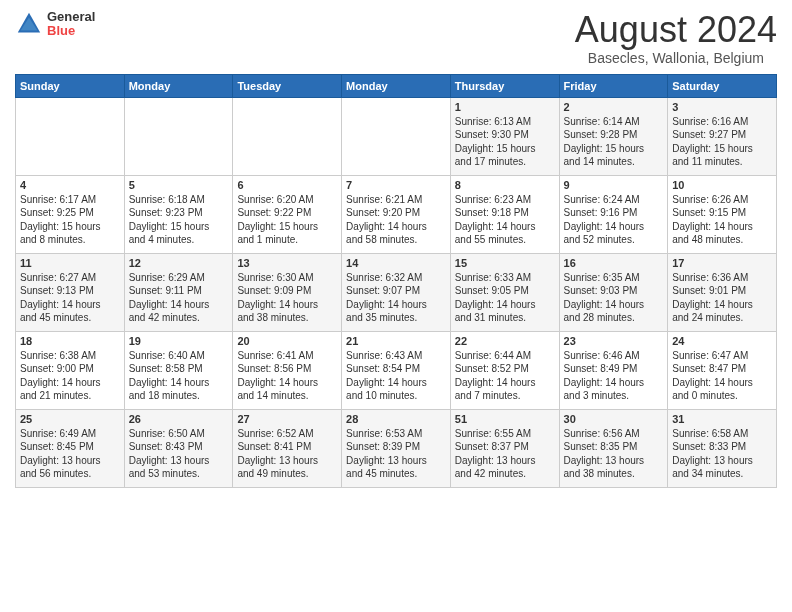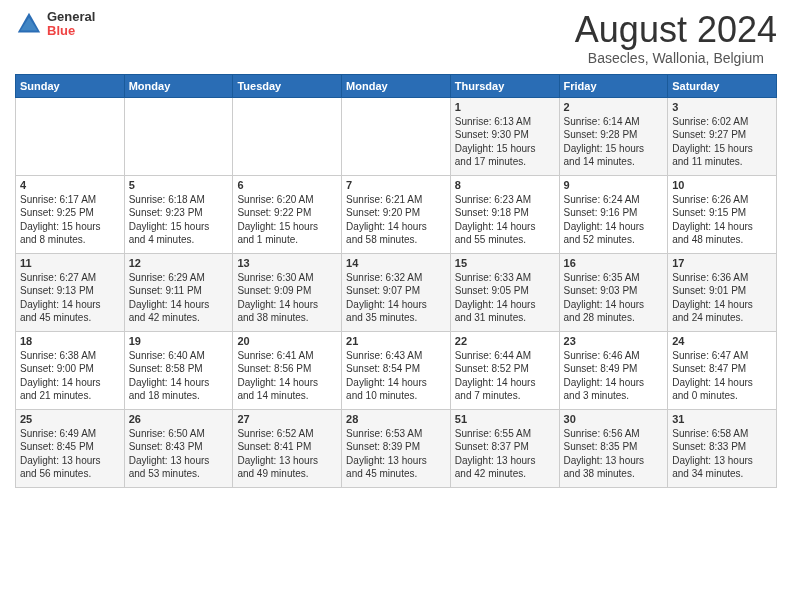--- a/index.html
+++ b/index.html
@@ -148,21 +148,21 @@
           </td>
           <td>
             <span class="day-num">2</span>
             <div class="day-info" style="white-space: pre-line;">Sunrise: 6:14 AM
 Sunset: 9:28 PM
 Daylight: 15 hours
 and 14 minutes.</div>
           </td>
           <td>
             <span class="day-num">3</span>
-            <div class="day-info" style="white-space: pre-line;">Sunrise: 6:02 AM
+            <div class="day-info" style="white-space: pre-line;">Sunrise: 6:16 AM
 Sunset: 9:27 PM
 Daylight: 15 hours
 and 11 minutes.</div>
           </td>
         </tr>
         <tr>
           <td>
             <span class="day-num">4</span>
             <div class="day-info" style="white-space: pre-line;">Sunrise: 6:17 AM
 Sunset: 9:25 PM

